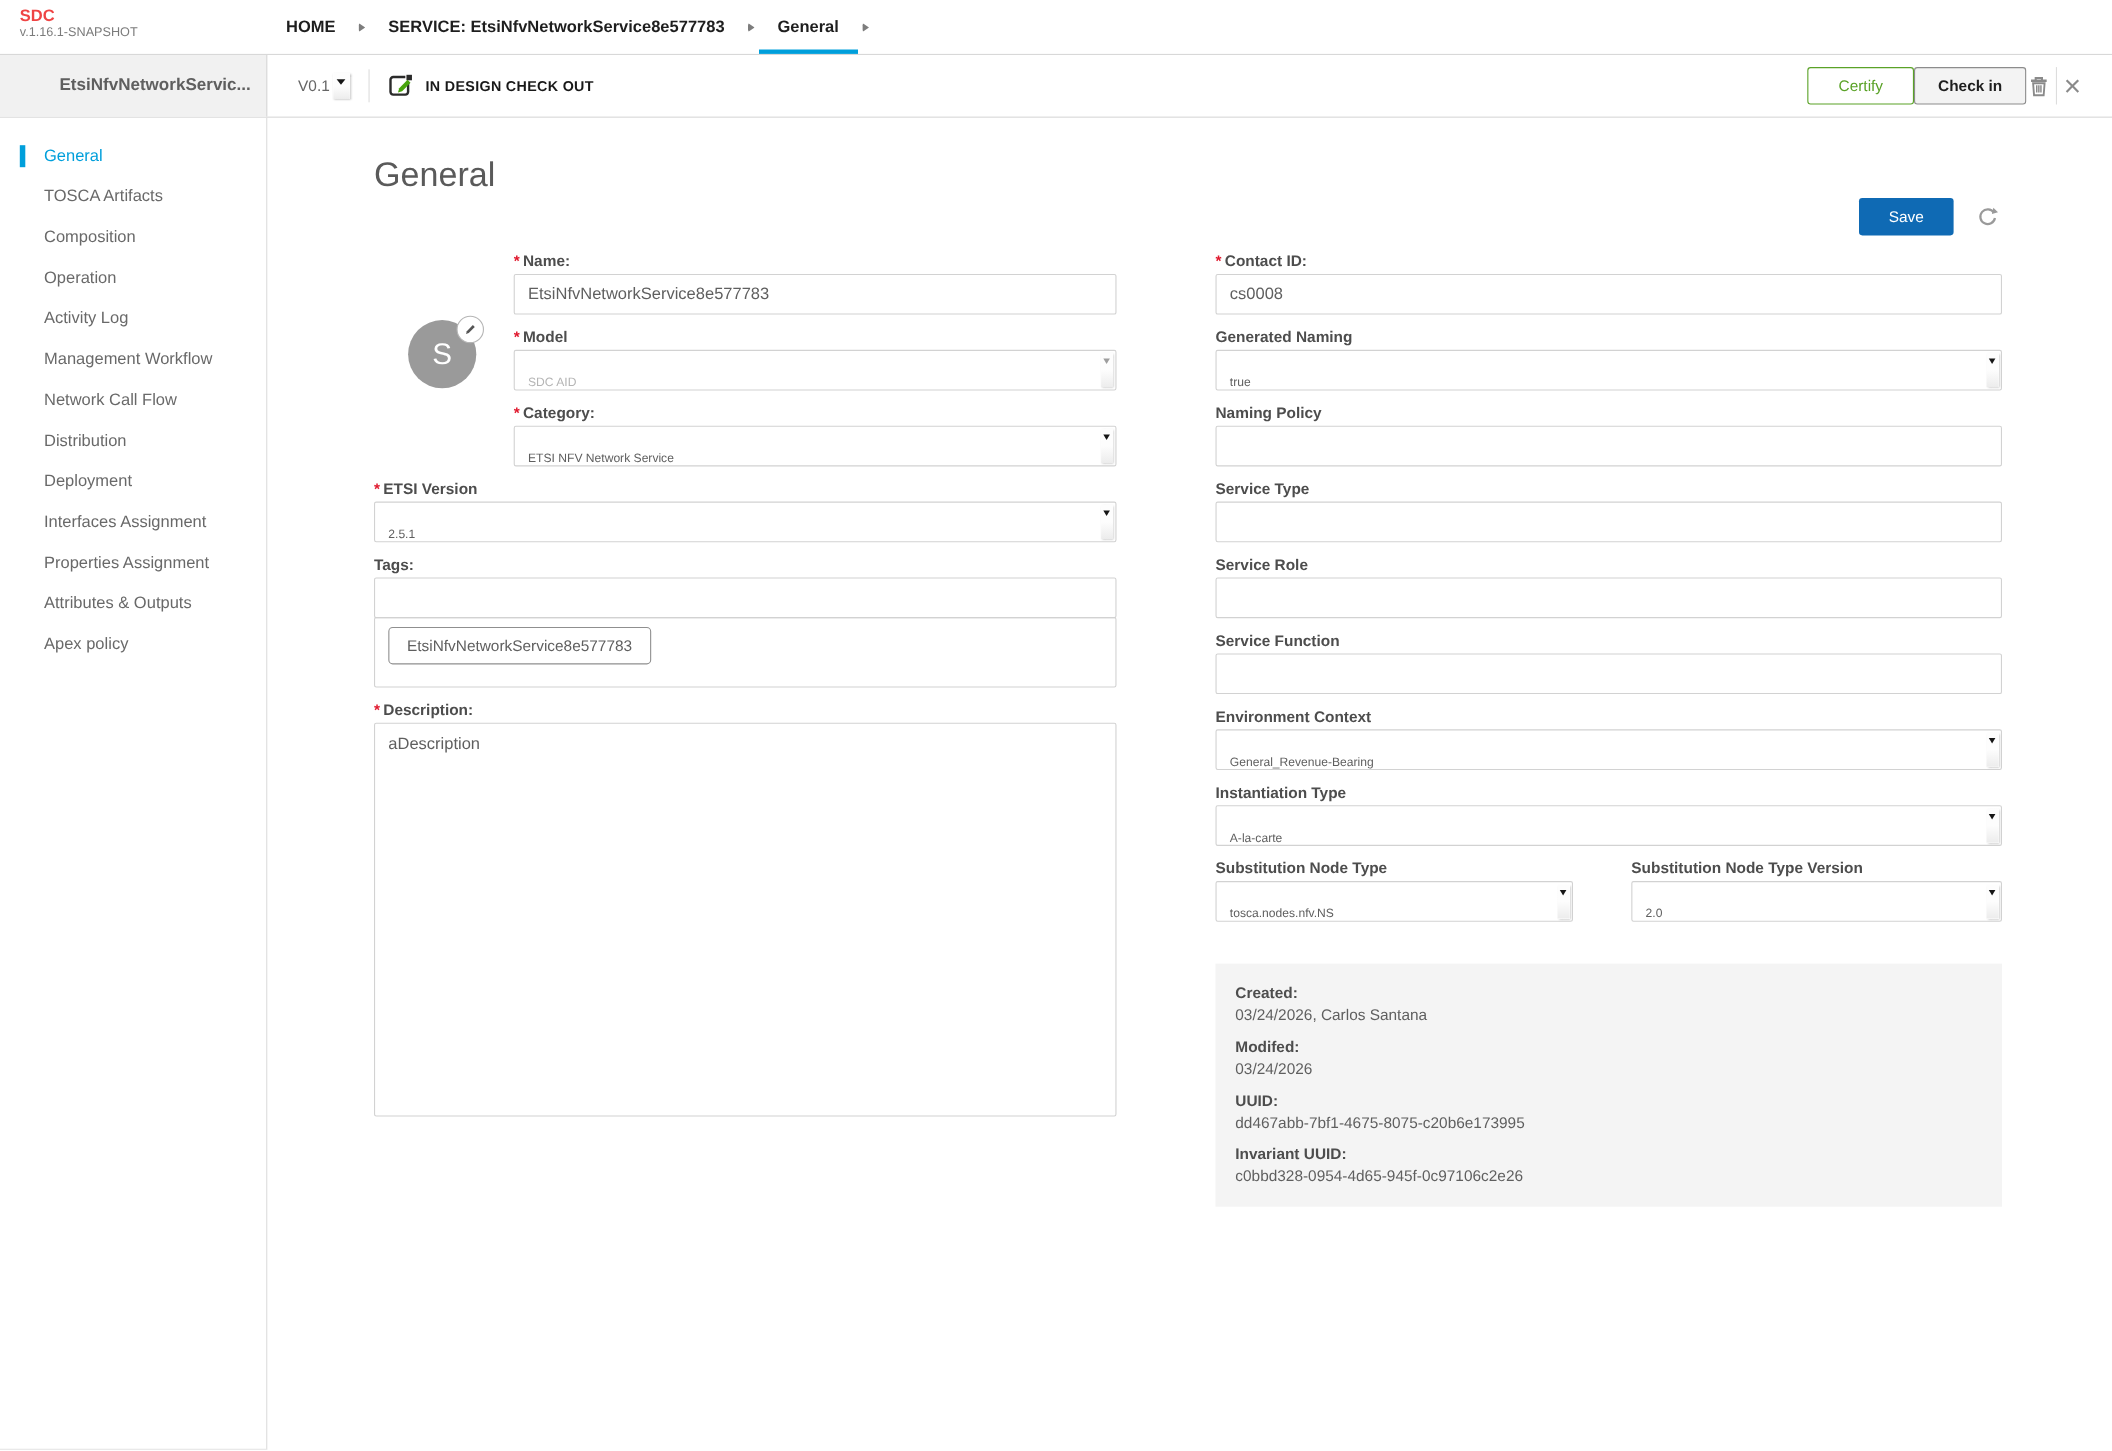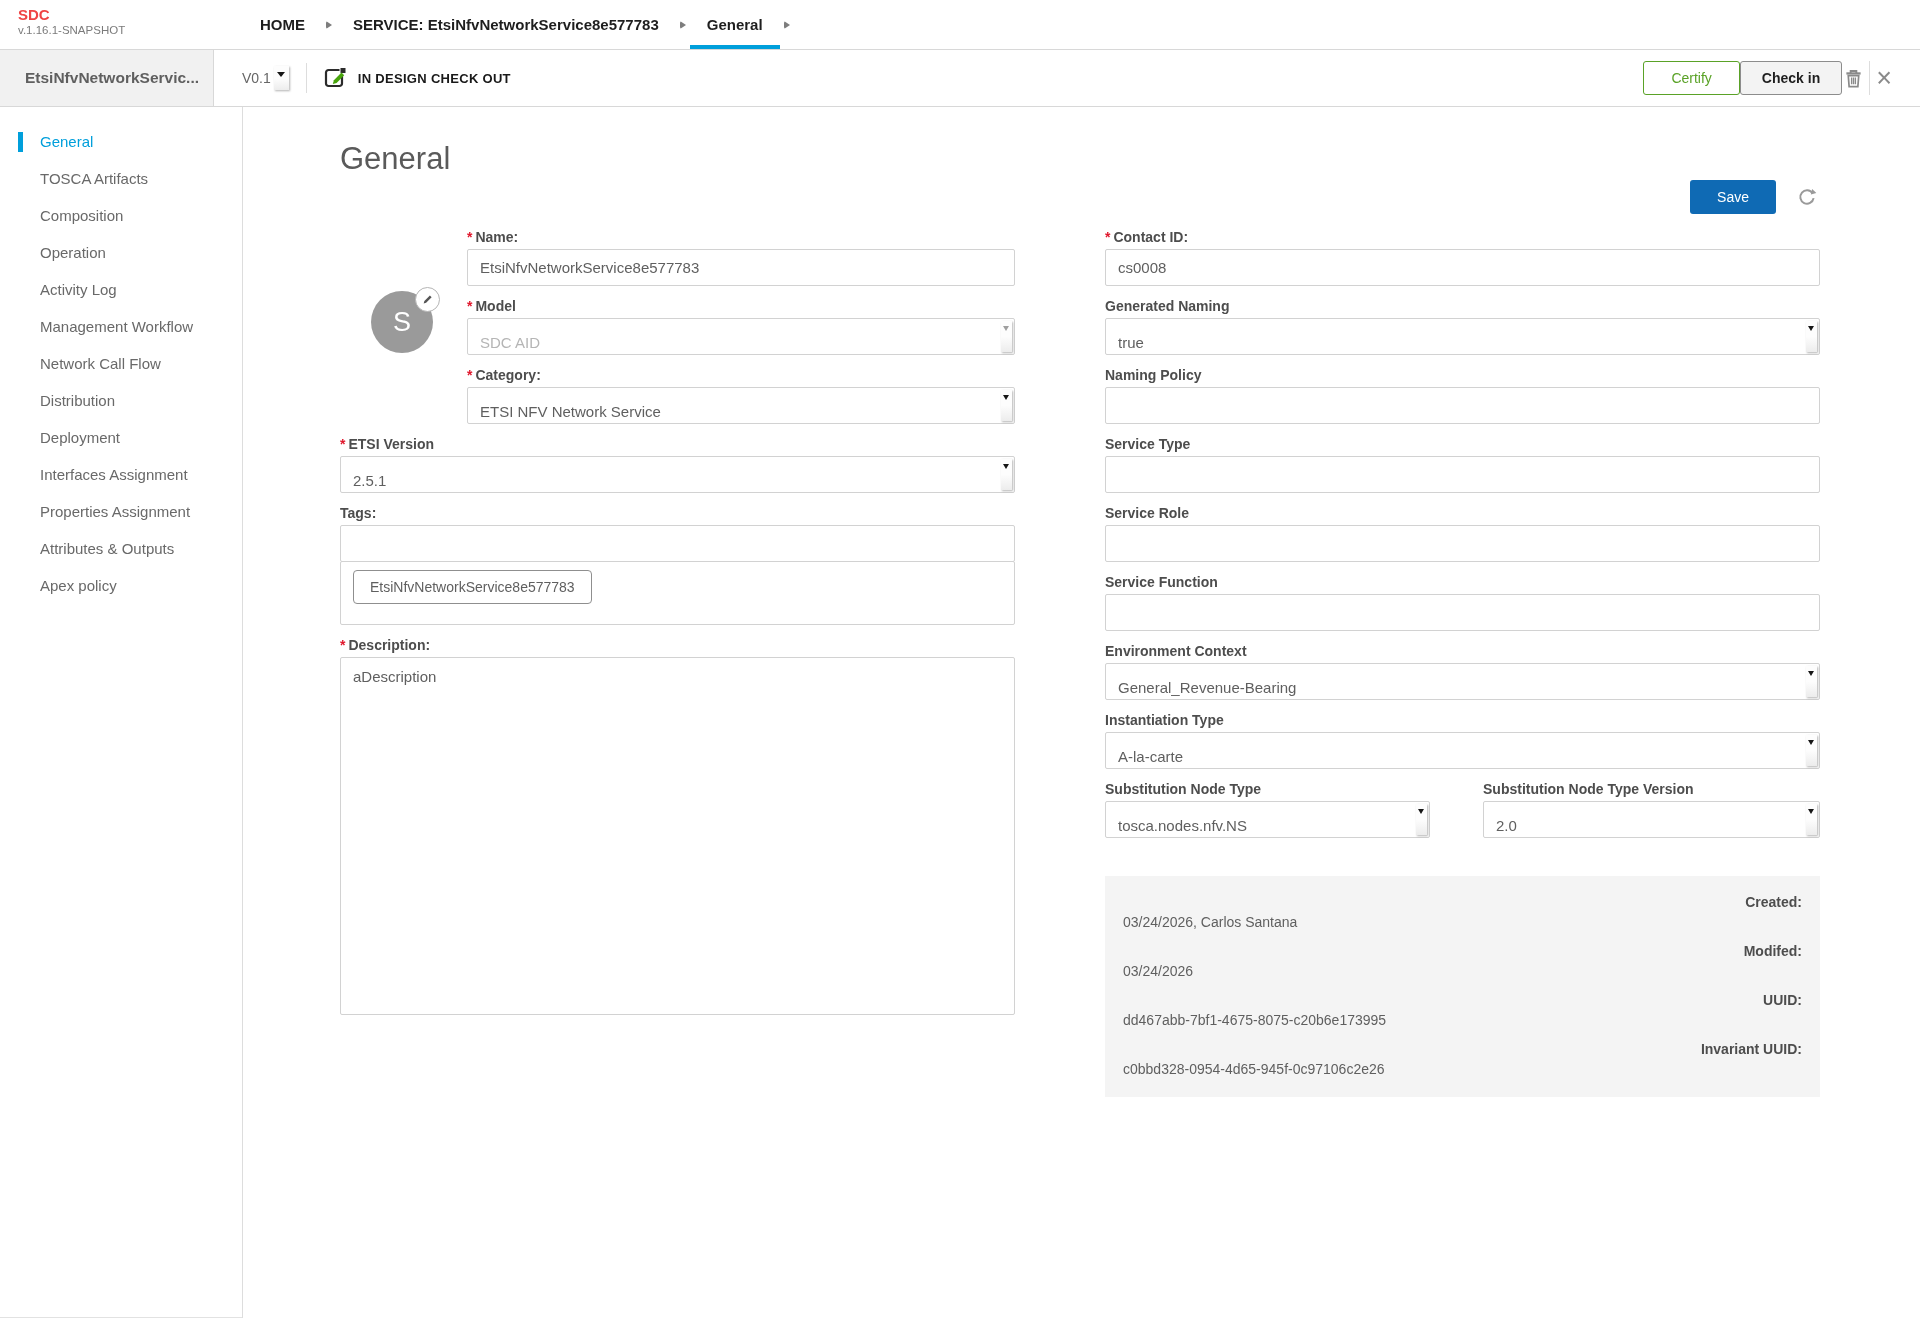--- a/index.html
+++ b/index.html
@@ -16,21 +16,21 @@
   .logo-title { color:#ef4444; font-weight:700; font-size:15px; line-height:16px; }
   .logo-version { color:#7b7b7b; font-size:11.5px; line-height:14px; }
   .crumbs { display:flex; align-items:stretch; }
   .crumb { display:flex; align-items:center; padding:0 17px; font-size:15px; font-weight:600; color:#1e1e1e; cursor:pointer; }
   .crumb.active { border-bottom:4px solid #009fdb; padding-top:4px; }
   .crumb-sep { align-self:center; width:0; height:0; margin:0 4px;
     border-left:6px solid #7d7d7d; border-top:4px solid transparent; border-bottom:4px solid transparent; border-radius:2px; }
 
   
   .toolbar { height:57px; display:flex; align-items:center; border-bottom:1px solid #d8d8d8; background:#fff; }
-  .entity-panel { width:214px; height:100%; background:#f1f1f1; border-right:1px solid #d8d8d8;
+  .entity-panel { width:243px; height:100%; background:#f1f1f1; border-right:1px solid #d8d8d8;
     display:flex; align-items:center; justify-content:flex-end; padding-right:14px;
     font-weight:700; font-size:15.5px; color:#5f5f5f; white-space:nowrap; overflow:hidden; }
   .version-box { margin-left:28px; display:flex; align-items:center; gap:3px; font-size:14px; color:#666; cursor:pointer; }
   .mini-spinner { position:relative; width:15px; height:24px; background:linear-gradient(#fdfdfd 52%, #ececec); box-shadow:1px 1px 2px rgba(0,0,0,.3); }
   .mini-spinner::before { content:""; position:absolute; left:3px; top:6px;
     border-left:4px solid transparent; border-right:4px solid transparent; border-top:5px solid #161616; }
   .tb-divider { width:1px; height:30px; background:#ddd; margin:0 15px 0 17px; }
   .checkout { display:flex; align-items:center; gap:10px; font-size:13px; font-weight:700; color:#191919; letter-spacing:.3px; }
   .tb-right { margin-left:auto; display:flex; align-items:center; padding-right:26px; }
   .btn-certify { background:#fff; color:#5aa227; border:1px solid #5aa227; border-radius:3px; font-size:14px; padding:8px 27px; font-family:inherit; cursor:pointer; }
@@ -54,21 +54,21 @@
   .form-grid { display:flex; gap:90px; margin-top:14px; }
   .col-left { width:675px; }
   .col-right { width:715px; }
 
   .fg { margin-bottom:12px; }
   .flabel { display:block; font-size:14px; line-height:16px; font-weight:700; color:#4d4d4d; margin-bottom:4px; }
   .req { color:#e0182d; margin-right:3px; }
   .tinput { width:100%; height:37px; border:1px solid #d2d2d2; border-radius:2px; padding:0 12px;
     font-size:15px; color:#5f5f5f; background:#fff; font-family:inherit; outline:none; }
   .select { position:relative; height:37px; border:1px solid #d2d2d2; border-radius:2px; background:#fff;
-    display:flex; align-items:center; padding:12px 24px 0 12px; font-size:15px; color:#5f5f5f; cursor:pointer; }
+    display:flex; align-items:flex-end; padding:12px 24px 0 12px; font-size:11px; color:#5f5f5f; cursor:pointer; }
   .select.disabled { color:#b5b5b5; cursor:default; }
   .spinner { position:absolute; right:2px; top:2px; bottom:2px; width:11px;
     background:linear-gradient(#fdfdfd 50%, #ececec); box-shadow:1px 1px 2px rgba(0,0,0,.3); }
   .spinner::before { content:""; position:absolute; left:2px; top:5px;
     border-left:3.5px solid transparent; border-right:3.5px solid transparent; border-top:5px solid #161616; }
   .select.disabled .spinner::before { border-top-color:#9e9e9e; }
 
   .indent-wrap { position:relative; padding-left:127px; }
   .avatar { position:absolute; left:31px; top:62px; width:62px; height:62px; border-radius:50%;
     background:#9a9a9a; color:#fff; display:flex; align-items:center; justify-content:center; font-size:27px; }
@@ -80,21 +80,21 @@
     font-size:14px; color:#5f5f5f; background:#fff; cursor:pointer; }
 
   .desc-area { width:100%; height:358px; border:1px solid #d2d2d2; border-radius:2px; padding:10px 12px;
     font-size:15px; color:#5f5f5f; font-family:Liberation Sans, sans-serif; resize:none; outline:none; }
 
   .sub-row { display:flex; gap:53px; }
   .sub-row .fg-a { width:325px; }
   .sub-row .fg-b { width:337px; }
 
   .meta-box { background:#f4f4f4; padding:14px 18px 20px 18px; margin-top:26px; font-size:14px; }
-  .meta-label { font-weight:700; color:#4d4d4d; margin-top:13px;text-align:right; }
+  .meta-label { font-weight:700; color:#4d4d4d; margin-top:13px; }
   .meta-label:first-child { margin-top:4px; }
   .meta-value { color:#5f5f5f; margin-top:4px; }
 </style>
 </head>
 <body>
 
 <div class="topbar">
   <div class="logo">
     <div class="logo-title">SDC</div>
     <div class="logo-version">v.1.16.1-SNAPSHOT</div>

